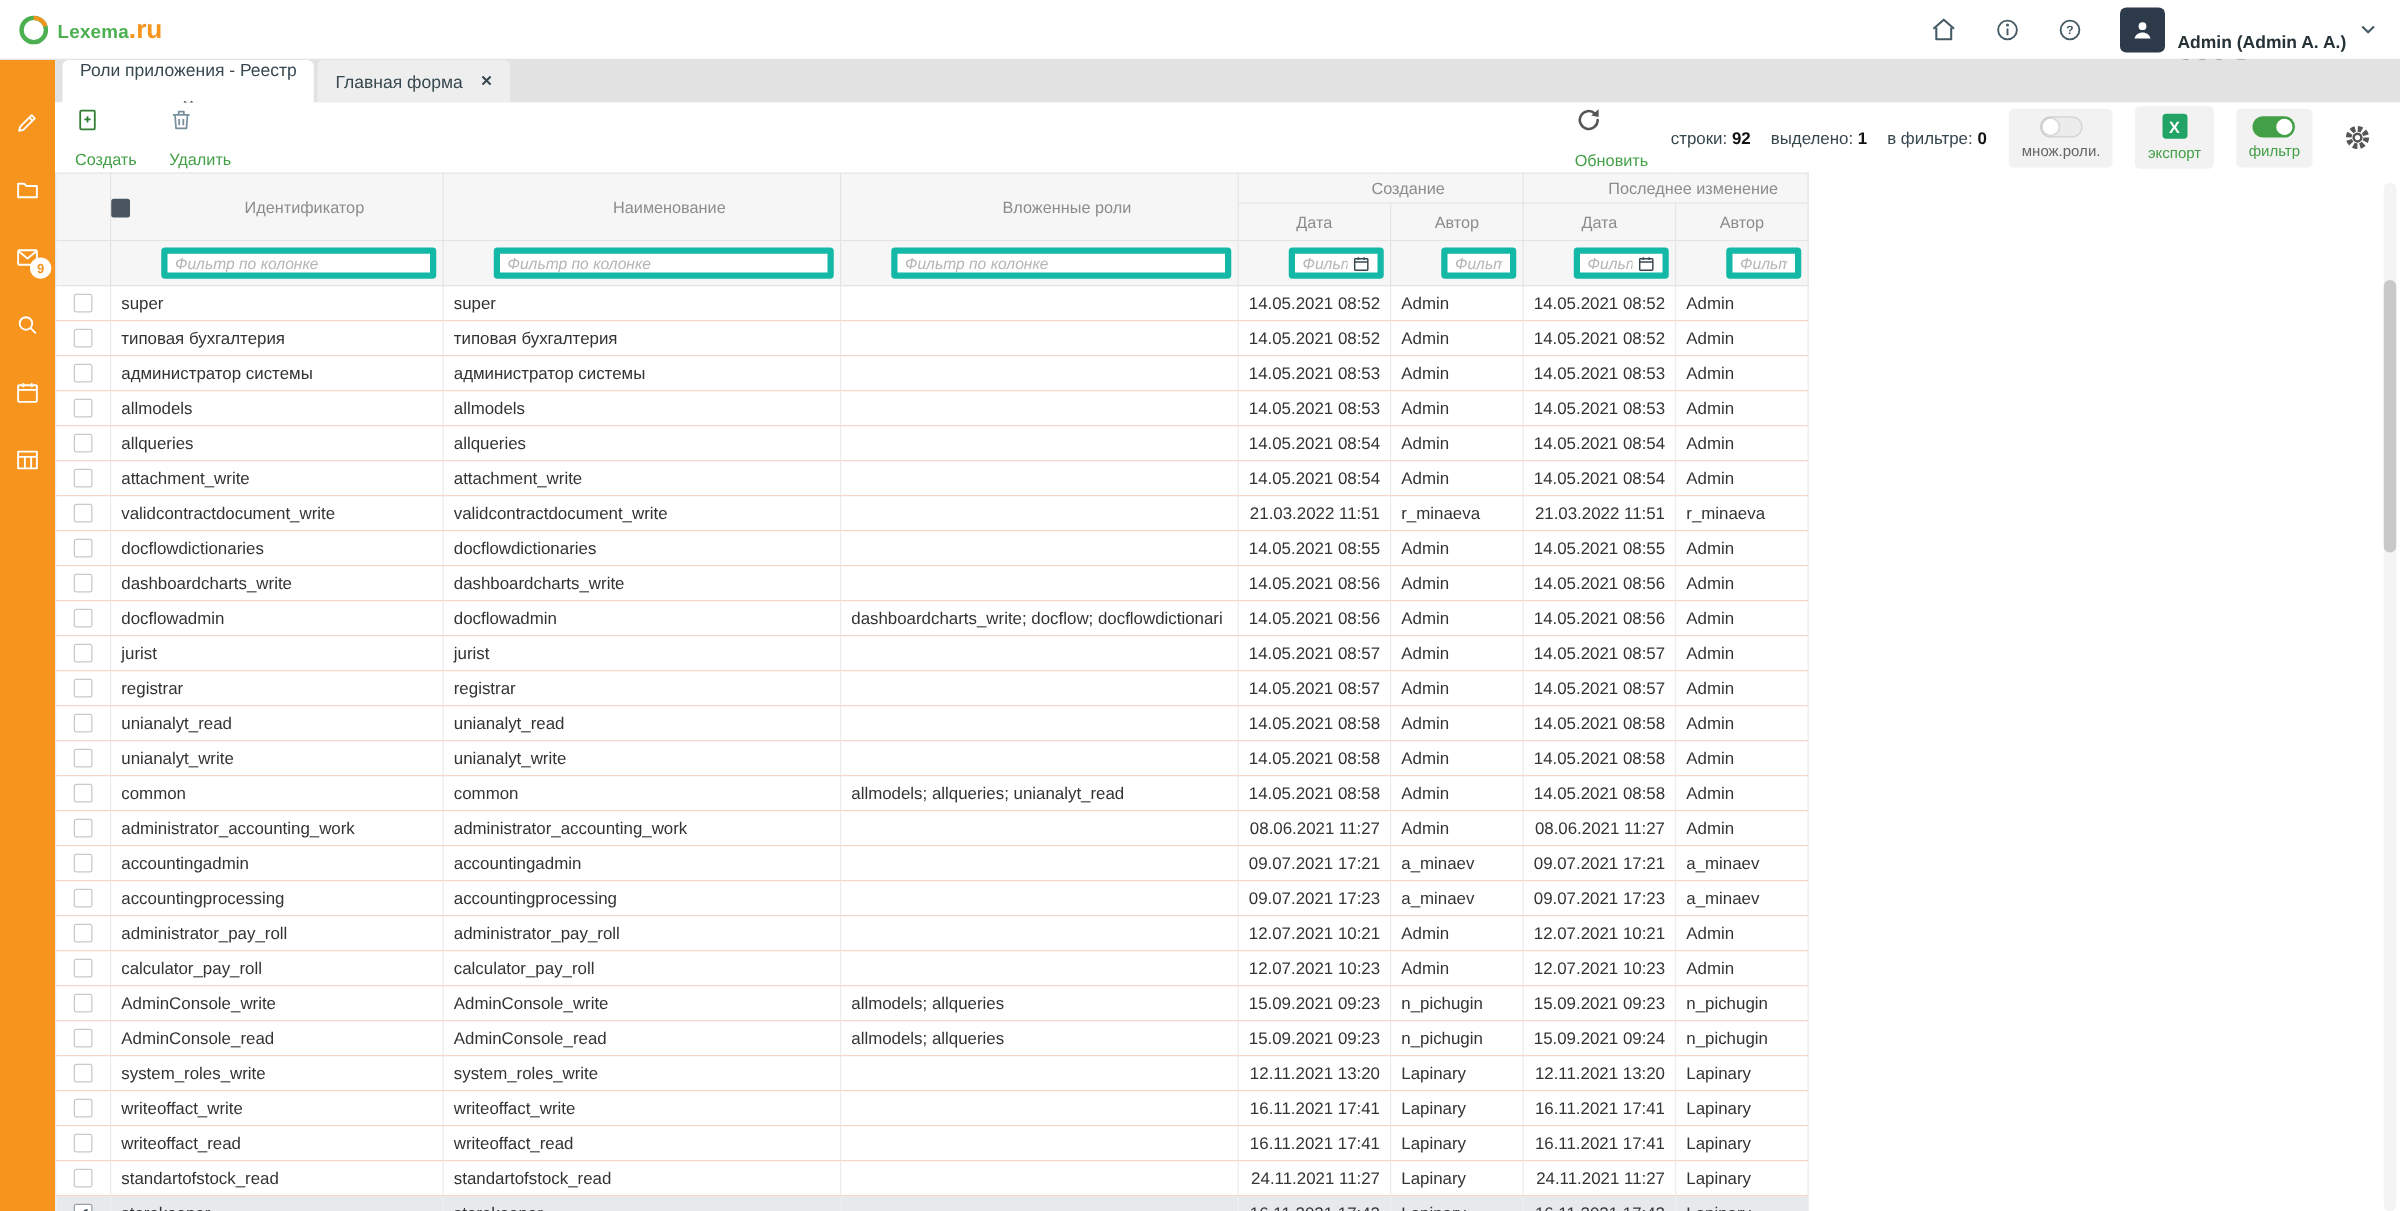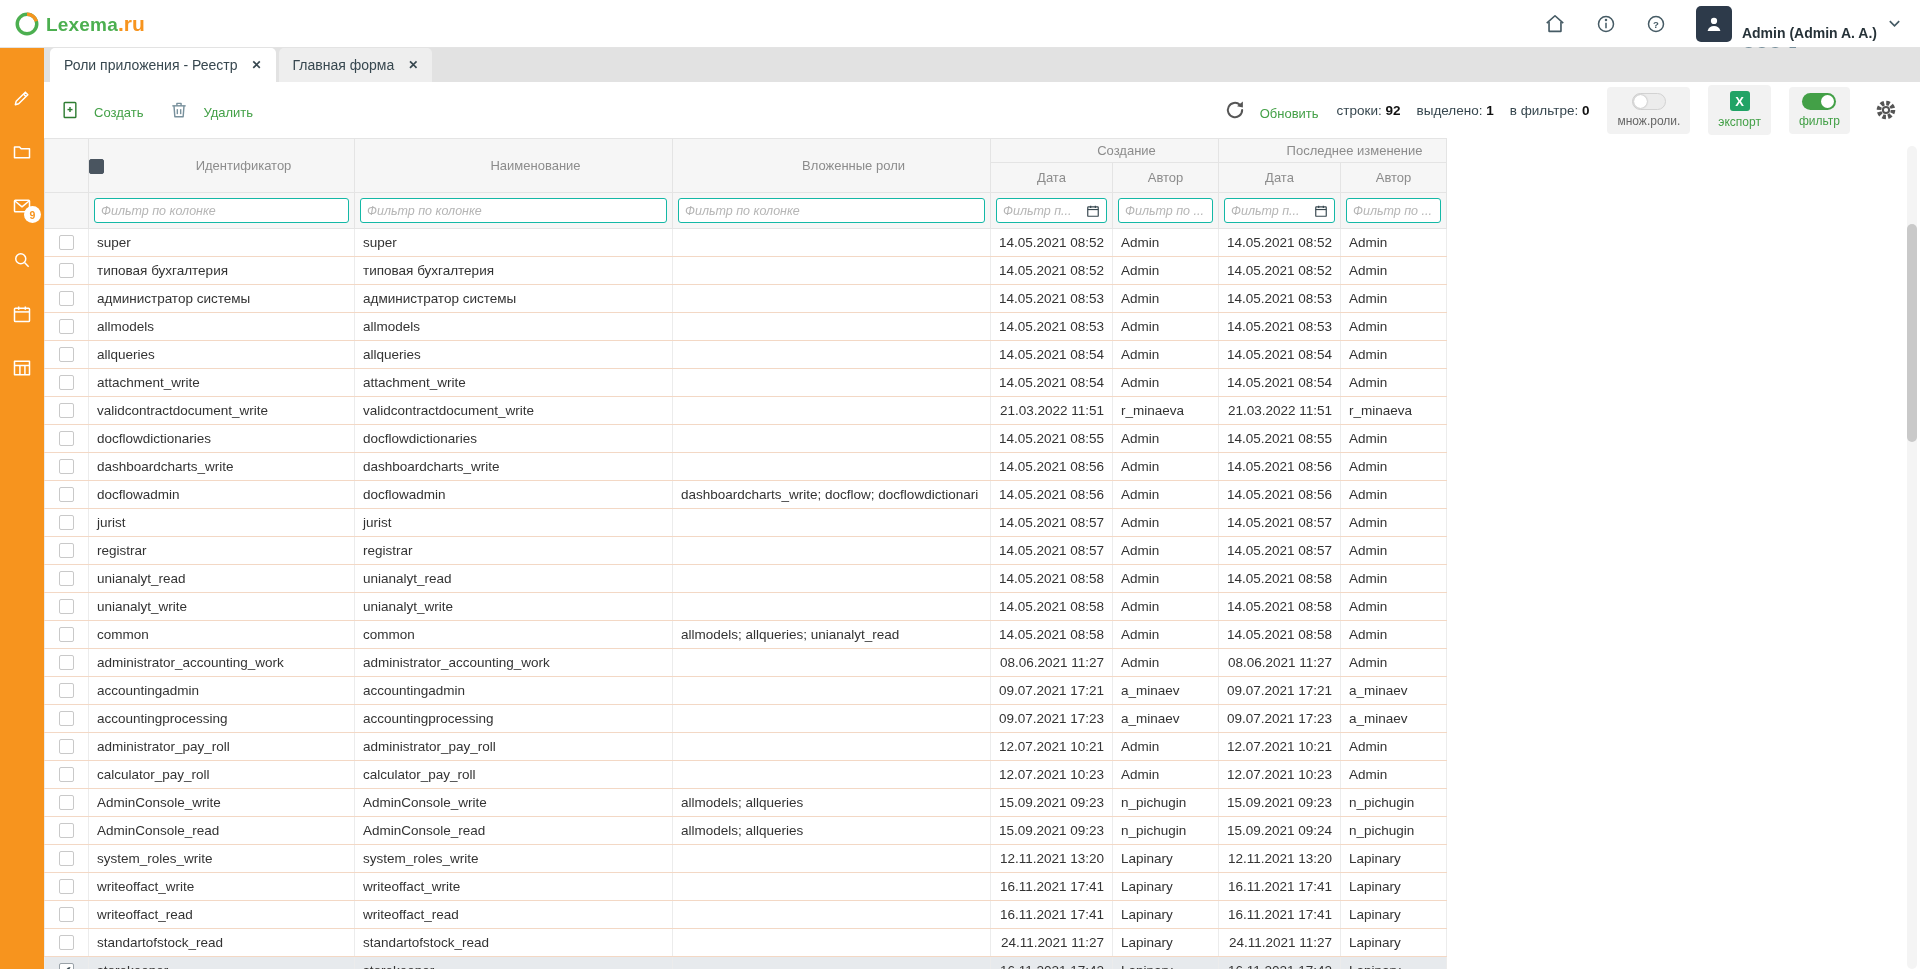--- a/index.html
+++ b/index.html
@@ -8,21 +8,21 @@
 
   :root{
     --brand-orange:#F7941E; --accent-green:#43A047; --logo-green:#4CAF50;
     --excel-green:#21A366; --selected-row:#E7EAED; --row-border:#F3D8C5;
   }
 
   
   .topbar{ height:48px; background:#fff; border-bottom:1px solid #e3e3e3;
     display:flex; align-items:center; padding:0 18px 0 14px; }
   .logo{ display:flex; align-items:center; gap:6px; cursor:pointer; }
-  .logo-main{ font-size:19px; font-weight:bold; color:var(--logo-green); letter-spacing:.2px; }
+  .logo-main{ font-size:15px; font-weight:bold; color:var(--logo-green); letter-spacing:.2px; }
   .logo-suffix{ font-size:21px; font-weight:bold; color:var(--brand-orange); }
   .topbar-right{ margin-left:auto; display:flex; align-items:center; gap:30px; }
   .icon-btn{ background:none; border:none; cursor:pointer; display:flex; align-items:center; }
   .user-chip{ display:flex; align-items:center; gap:10px; cursor:pointer; }
   .avatar{ width:36px; height:36px; border-radius:5px; background:#2D3A4A;
     display:flex; align-items:center; justify-content:center; }
   .user-texts{ display:flex; flex-direction:column; line-height:1.25;margin-top:42px; }
   .user-name{ font-size:14px; font-weight:bold; color:#263238; }
   .user-company{ font-size:17px; color:#78909C; }
 
@@ -35,29 +35,29 @@
     border-radius:50%; background:#fff; color:var(--brand-orange); font-size:10.5px;
     font-weight:bold; display:flex; align-items:center; justify-content:center; }
 
   .main{ flex:1; display:flex; flex-direction:column; min-width:0; }
 
   
   .tabbar{ height:34px; background:#e2e2e2; display:flex; align-items:stretch;
     padding-left:6px; gap:3px; flex:0 0 34px; }
   .tab{ display:flex; align-items:center; gap:14px; padding:0 14px; background:#eeeeee;
     border-radius:5px 5px 0 0; font-size:14px; color:#37474F; cursor:pointer; }
-  .tab.active{ background:#fff; }
+  .tab.active{ background:#fff;flex-direction:column; }
   .tab-close{ font-size:12px; color:#37474F; font-weight:bold; cursor:pointer; }
 
   
   .content{ flex:1; background:#fff; position:relative; overflow:hidden; }
 
   .toolbar{ height:56px; display:flex; align-items:center; padding:0 22px 0 16px; }
-  .tool-btn{ background:none; border:none; cursor:pointer; display:flex; flex-direction:row;
-    align-items:flex-end; gap:14px; margin-right:26px; font-size:13px; color:var(--accent-green); }
+  .tool-btn{ background:none; border:none; cursor:pointer; display:flex; flex-direction:column;
+    align-items:flex-start; gap:14px; margin-right:26px; font-size:13px; color:var(--accent-green); }
   .toolbar-right{ margin-left:auto; display:flex; align-items:center; gap:18px; }
   .stats{ display:flex; align-items:center; gap:16px; font-size:13.5px; color:#37474F; }
   .stat b{ color:#111; }
   .pill{ display:flex; flex-direction:column; align-items:center; gap:4px; background:#f2f2f2;
     border-radius:4px; padding:6px 10px; border:none; cursor:pointer; font-size:12px; }
   .pill .pill-label-gray{ color:#666; }
   .pill .pill-label-green{ color:var(--accent-green); }
   .toggle{ width:34px; height:17px; border-radius:9px; position:relative; }
   .toggle.off{ background:#ececec; border:1px solid #d2d2d2; }
   .toggle.off .knob{ position:absolute; left:1px; top:1px; width:13px; height:13px;
@@ -73,21 +73,21 @@
   .grid{ border-collapse:collapse; table-layout:fixed; width:1402px; }
   .c-cb{ width:44px; } .c-id{ width:266px; } .c-name{ width:318px; } .c-nested{ width:318px; }
   .c-date{ width:122px; } .c-author{ width:106px; }
 
   .grid thead th{ background:#f6f6f6; border:1px solid #e4e4e4; font-weight:normal;
     color:#8c8c8c; font-size:13px; }
   .group-row th{ height:24px;padding-left:44px; }
   .sub-row th{ height:30px; }
   .filter-row th{ height:36px; background:#f9f9f9; padding:0 5px; }
   .filter-box{ display:flex; align-items:center; gap:4px; background:#fff;
-    border:1px solid #14b8a6; border-radius:3px; height:25px; padding:0 6px; }
+    border:5px solid #14b8a6; border-radius:3px; height:25px; padding:0 6px;margin-left:35px; }
   .filter-box input{ border:none; outline:none; width:100%; min-width:0; font-size:12.5px;
     color:#444; background:transparent; font-family:"Liberation Sans", sans-serif; }
   .filter-box input::placeholder{ font-style:italic; color:#b5b5b5; }
 
   .grid tbody td{ height:28px; border-bottom:1px solid var(--row-border);
     border-right:1px solid #ececec; border-left:1px solid #ececec; padding:0 8px;
     font-size:13.5px; color:#333; white-space:nowrap; overflow:hidden; }
   .grid tbody tr{ cursor:pointer; }
   .grid tbody tr.selected td{ background:var(--selected-row); }
   td.cb-cell{ text-align:center; padding:0; }

